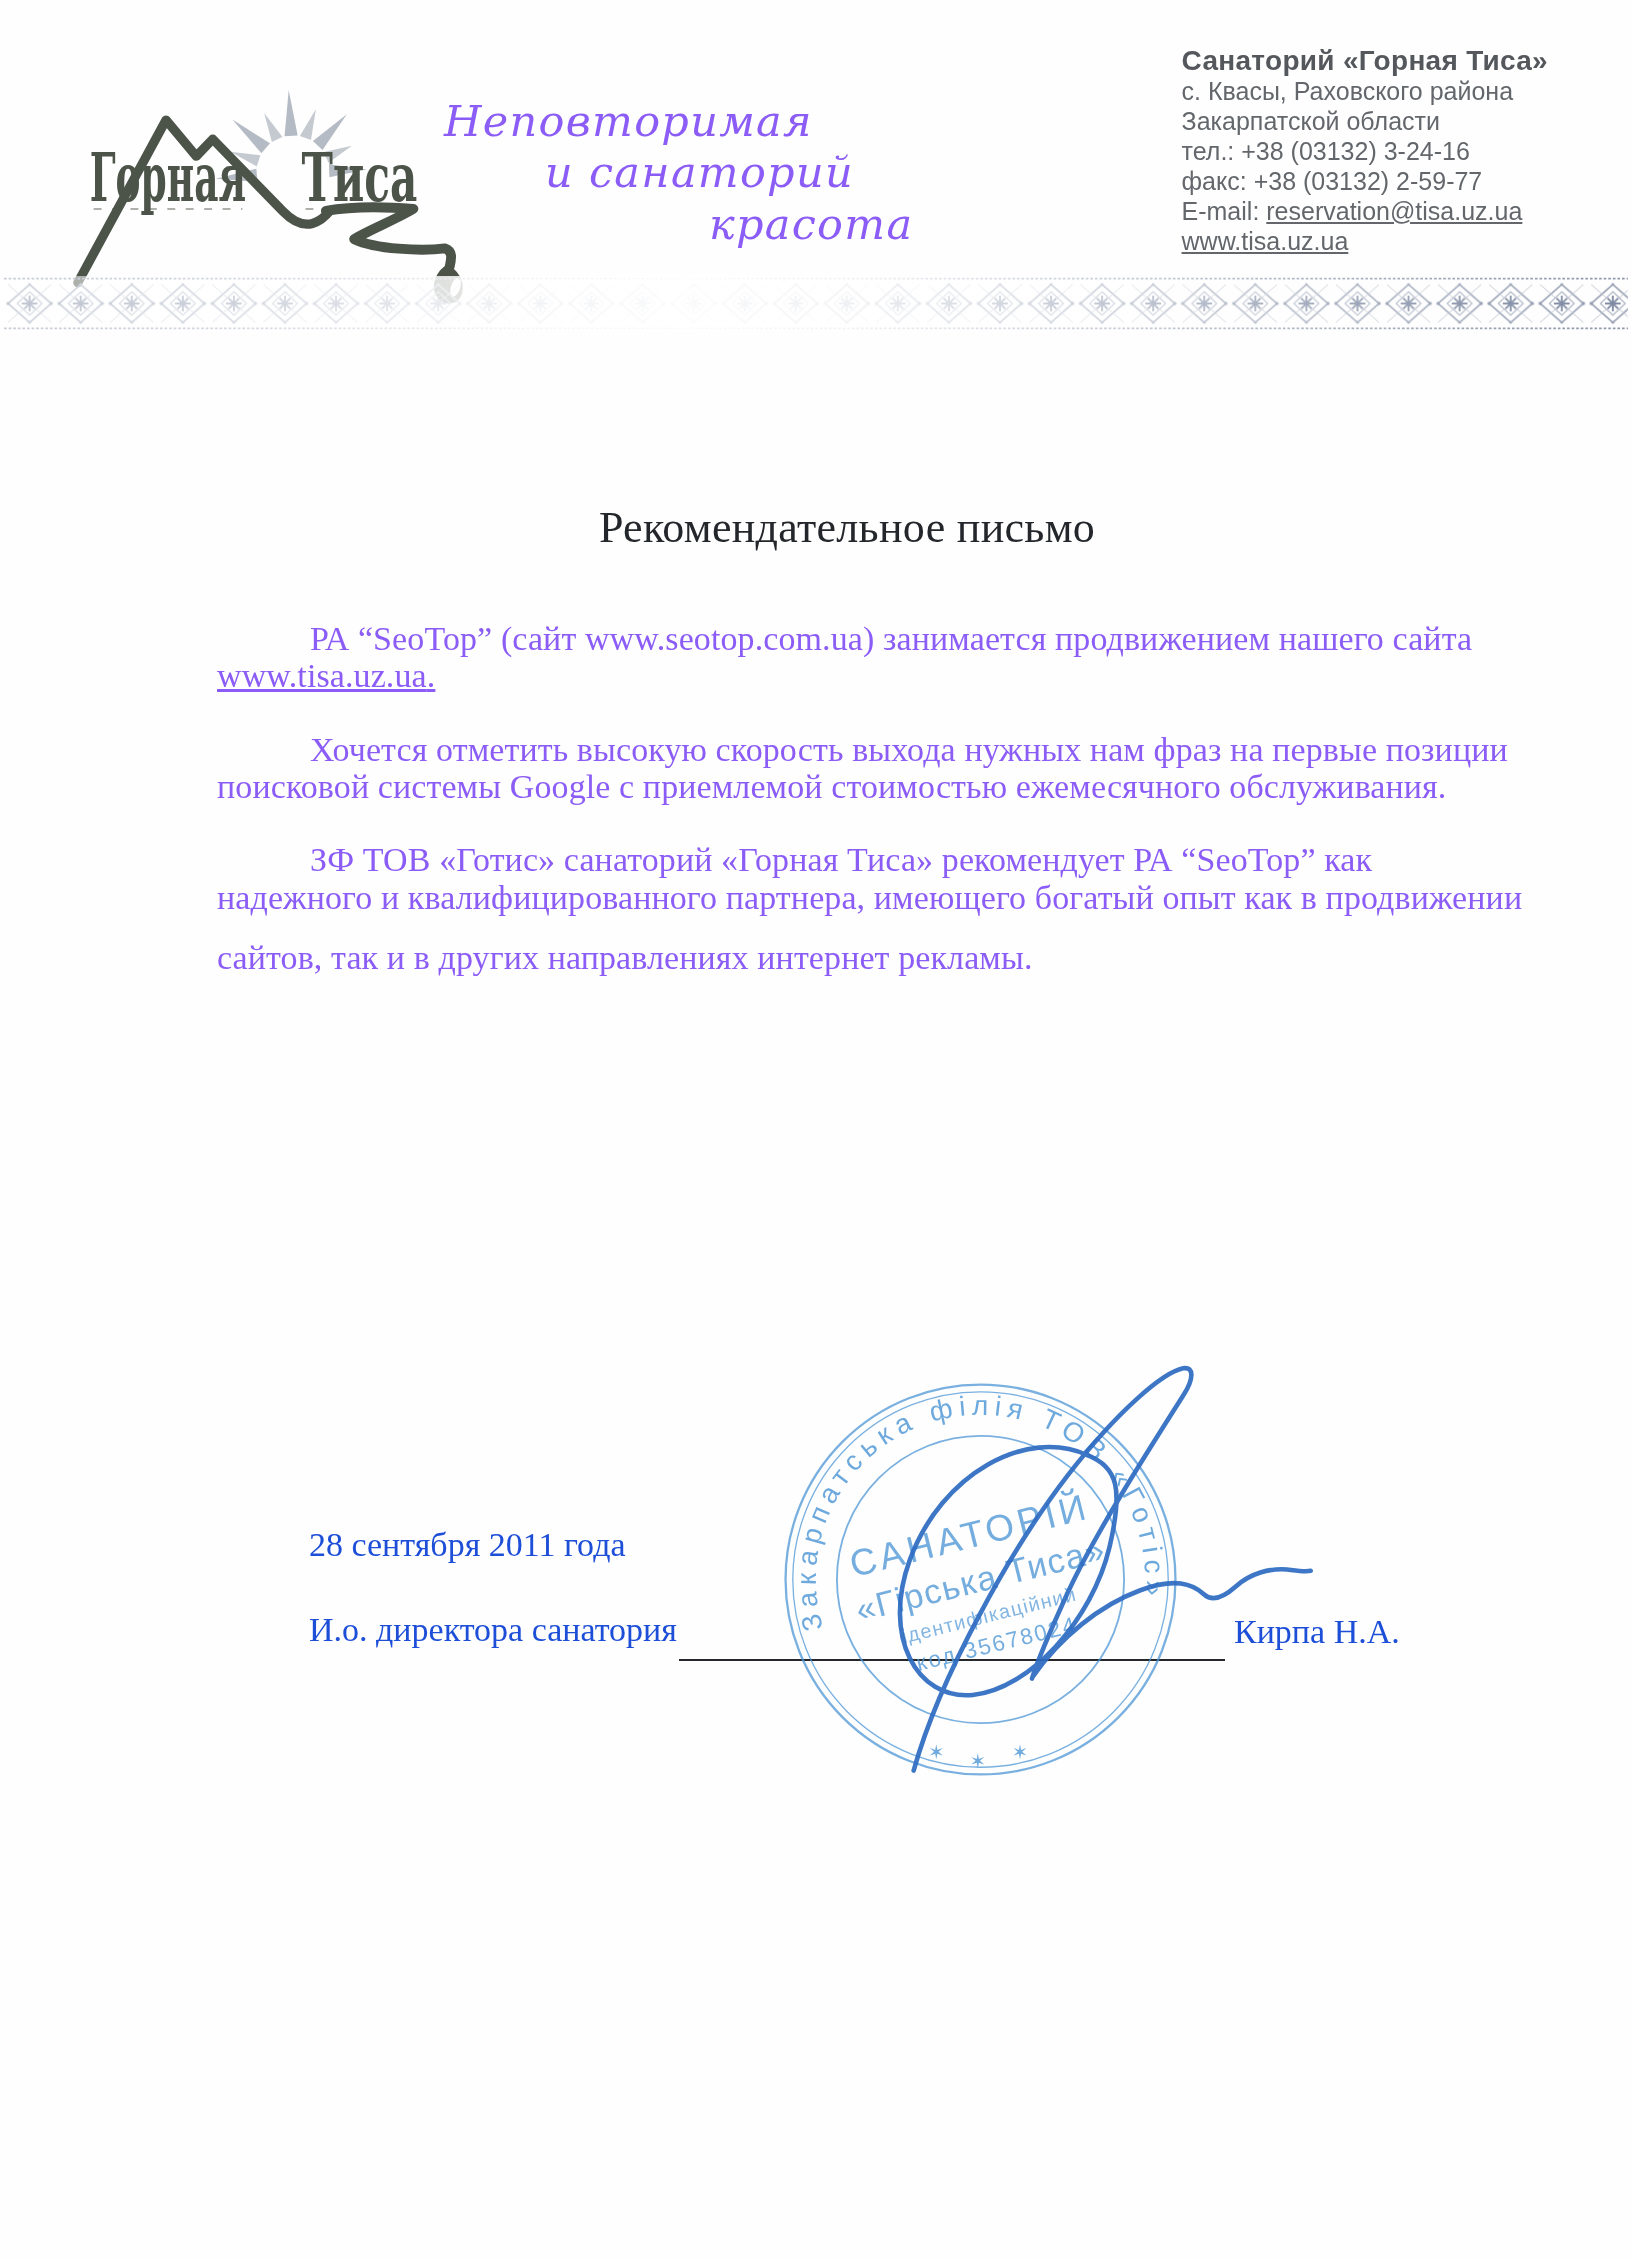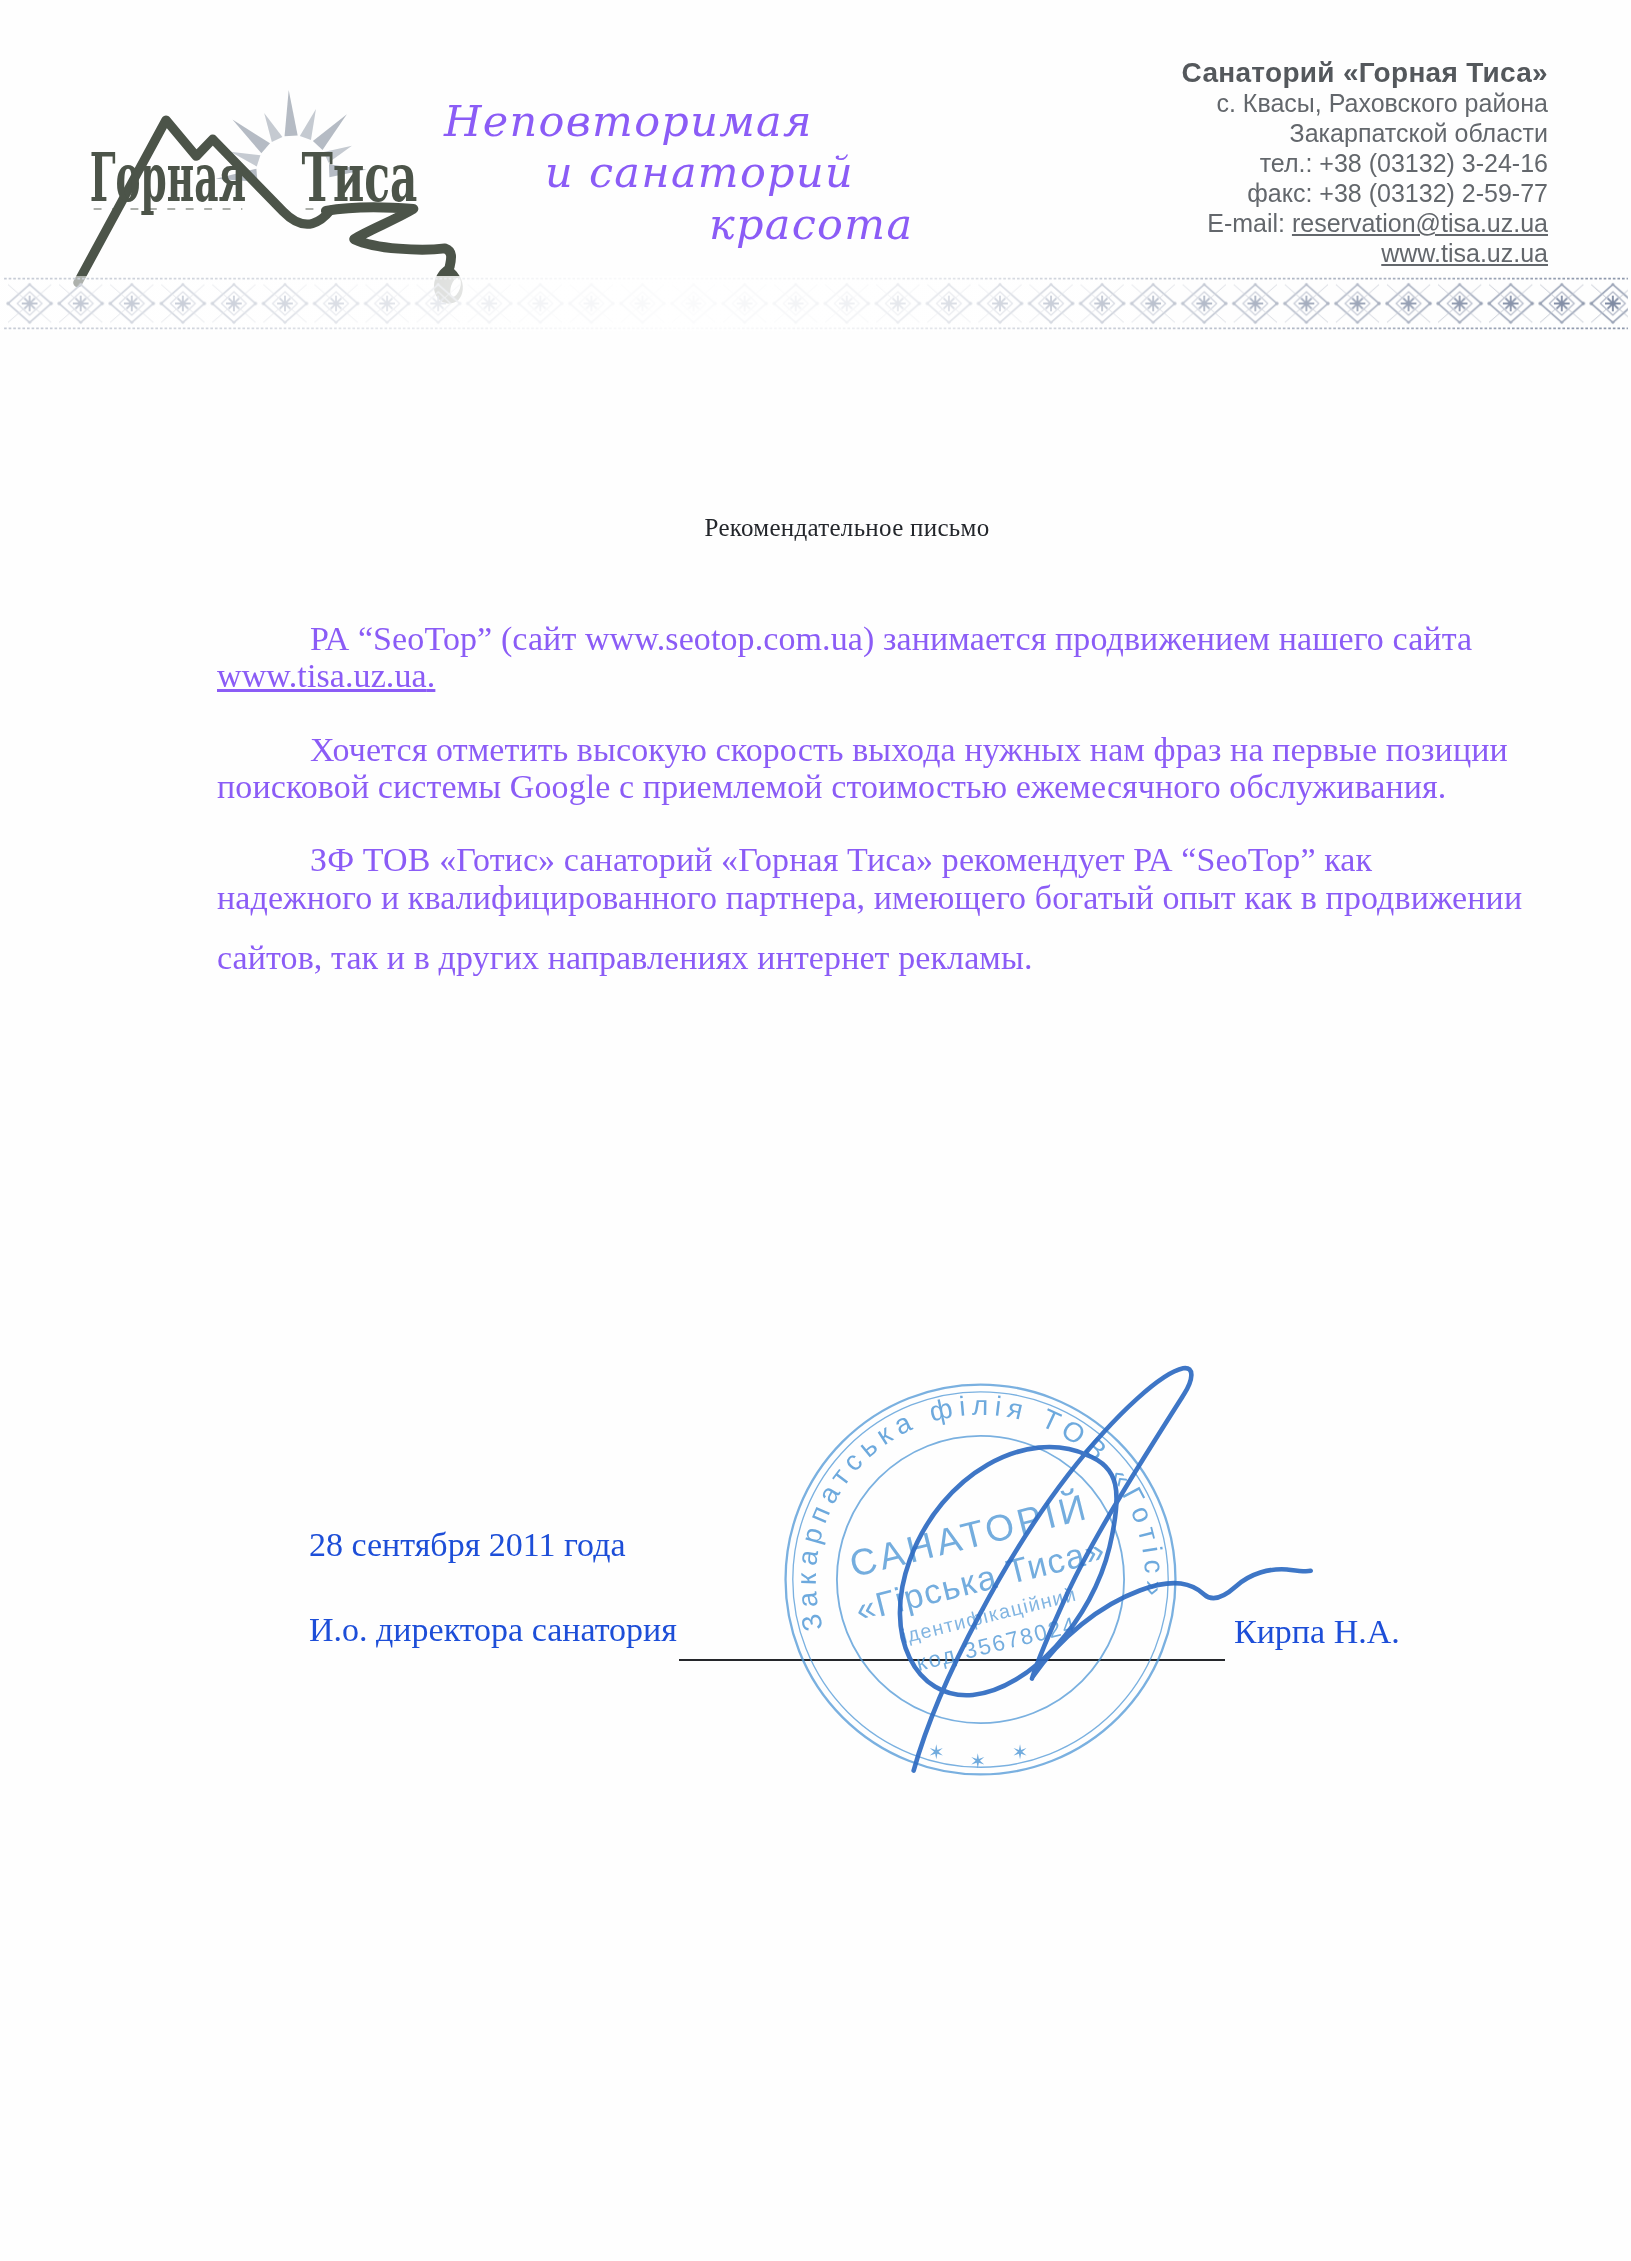--- a/index.html
+++ b/index.html
@@ -3,33 +3,33 @@
 <meta charset="utf-8">
 <style>
   html,body{margin:0;padding:0;}
   body{
     width:1632px;height:2261px;position:relative;background:#fefefe;
     font-family:"Liberation Serif",serif;color:#1c1e22;overflow:hidden;
   }
   .abs{position:absolute;}
   
   .contact{
-    position:absolute;top:46px;right:84px;text-align:right;
-    font-family:"Liberation Sans",sans-serif;font-size:25px;line-height:30px;color:#63676c;margin-top:12px;
+    position:absolute;top:46px;right:84px;text-align:left;
+    font-family:"Liberation Sans",sans-serif;font-size:25px;line-height:30px;color:#63676c;
   }
   .contact .org{font-weight:bold;font-size:28px;color:#54585c;letter-spacing:0.3px;}
   .contact a, .contact .lnk{color:#63676c;text-decoration:underline;}
   .tagline{
     position:absolute;font-family:"DejaVu Serif",serif;font-style:italic;
     color:#8b5cf6;font-size:43px;letter-spacing:1.3px;white-space:nowrap;
   }
   
   .title{
     position:absolute;top:507px;left:217px;width:1260px;text-align:center;
-    font-size:25px;line-height:41px;color:#23262b;letter-spacing:0.3px;
+    font-size:44px;line-height:41px;color:#23262b;letter-spacing:0.3px;
   }
   .bline{
     position:absolute;left:217px;width:1316px;font-size:34px;line-height:38px;
     color:#8b5cf6;white-space:nowrap;letter-spacing:0.1px;
   }
   .indent{padding-left:93px;}
   .u{text-decoration:underline;}
   .signoff{position:absolute;font-size:34px;line-height:38px;color:#1d4ed8;white-space:nowrap;}
   .rule{position:absolute;background:#25272b;height:2px;}
   

